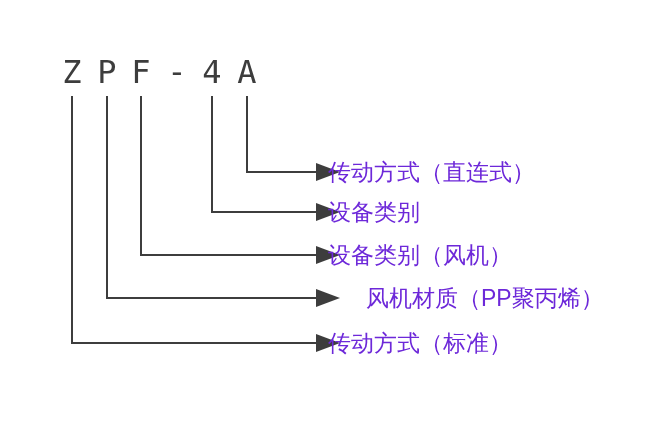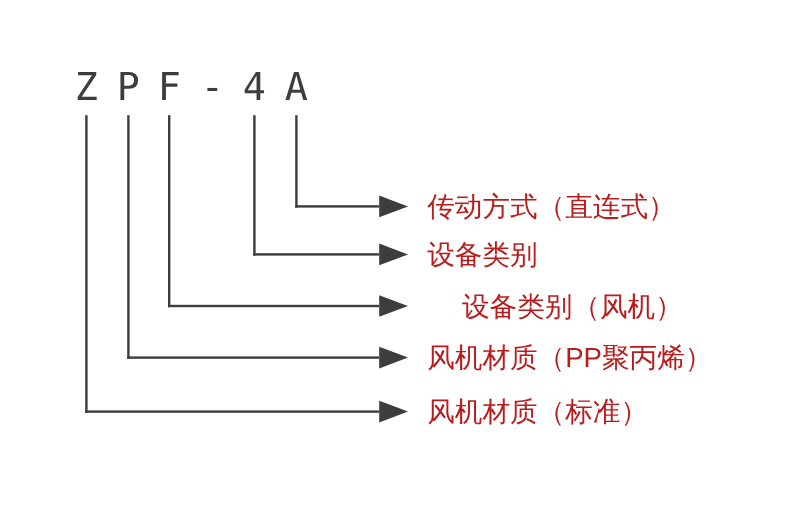--- a/index.html
+++ b/index.html
@@ -63,31 +63,31 @@
     border-left: 24px solid #3d3d3d;
   }
   .a0 { left: 316px; top: 163px; }
   .a1 { left: 316px; top: 203px; }
   .a2 { left: 316px; top: 246px; }
   .a3 { left: 316px; top: 289px; }
   .a4 { left: 316px; top: 334px; }
 
   .label {
     position: absolute;
-    left: 356px;
+    left: 328px;
     font-size: 23px;
     line-height: 28px;
-    color: #b91c1c;
+    color: #6d28d9;
     white-space: nowrap;
     font-family: "Liberation Sans", sans-serif;
   }
   .l0 { top: 158px; }
   .l1 { top: 198px; }
-  .l2 { top: 241px; margin-left: 29px; }
-  .l3 { top: 284px; }
+  .l2 { top: 241px; }
+  .l3 { top: 284px; margin-left: 38px; }
   .l4 { top: 329px; }
 </style>
 </head>
 <body>
 
 <div class="canvas">
 
   <span class="code-char c0">Z</span>
   <span class="code-char c1">P</span>
   <span class="code-char c2">F</span>
@@ -120,16 +120,16 @@
     <div class="vline v3"></div>
     <div class="hline h3"></div>
     <div class="arrow a3"></div>
     <div class="label l3">风机材质（PP聚丙烯）</div>
   </div>
 
   <div>
     <div class="vline v4"></div>
     <div class="hline h4"></div>
     <div class="arrow a4"></div>
-    <div class="label l4">风机材质（标准）</div>
+    <div class="label l4">传动方式（标准）</div>
   </div>
 
 </div>
 
 </body></html>

